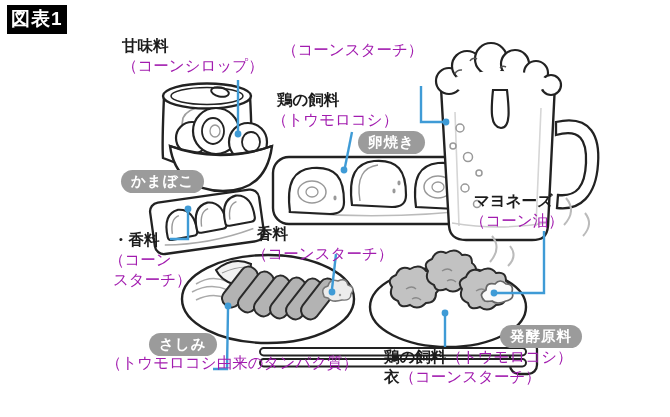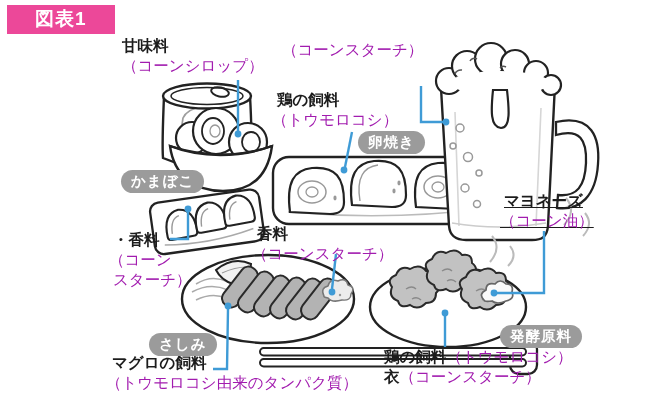--- a/index.html
+++ b/index.html
@@ -2,22 +2,22 @@
 <html><head>
 <meta charset="utf-8">
 <style>
   html,body{margin:0;padding:0;background:#fff;}
   #stage{
     position:relative;width:670px;height:417px;background:#ffffff;overflow:hidden;
     font-family:"Liberation Sans","DejaVu Sans",sans-serif;
   }
   #art{position:absolute;left:0;top:0;z-index:1;}
   .title-box{
-    position:absolute;left:7px;top:5px;z-index:3;background:#ec4899;color:#fff;
-    font-weight:700;font-size:19px;line-height:24px;padding:2px 28px 3px;letter-spacing:1px;
+    position:absolute;left:7px;top:5px;z-index:3;background:#000000;color:#fff;
+    font-weight:700;font-size:19px;line-height:24px;padding:2px 4px 3px;letter-spacing:1px;
   }
   .label{position:absolute;z-index:2;font-size:15.5px;line-height:20px;color:#1c1c1c;font-weight:600;white-space:nowrap;}
   .label .paren{color:#a21caf;font-weight:500;}
   .badge{
     position:absolute;z-index:3;background:#9b9b9b;color:#fff;font-weight:700;
     font-size:14.5px;line-height:21px;padding:1px 10px;border-radius:13px;white-space:nowrap;letter-spacing:1px;
   }
   .multiline div{white-space:nowrap;}
 </style>
 </head>
@@ -206,27 +206,26 @@
     <div>・香料</div>
     <div class="paren" style="margin-left:-4px;">（コーン</div>
     <div class="paren">スターチ）</div>
   </div>
 
   <div class="label multiline" style="left:257px;top:224px;">
     <div>香料</div>
     <div class="paren" style="margin-left:-5px;">（コーンスターチ）</div>
   </div>
 
-  <div class="label multiline" style="left:504px;top:191px;text-decoration:underline;">
+  <div class="label multiline" style="left:474px;top:191px;">
     <div>マヨネーズ</div>
     <div class="paren" style="margin-left:-4px;">（コーン油）</div>
   </div>
 
   <div class="label multiline" style="left:112px;top:353px;">
-    <div>マグロの飼料</div>
     <div class="paren" style="margin-left:-6px;">（トウモロコシ由来のタンパク質）</div>
   </div>
 
   <div class="label multiline" style="left:384px;top:347px;">
     <div>
       <span>鶏の飼料</span><span class="paren">（トウモロコシ）</span>
     </div>
     <div>
       <span>衣</span><span class="paren">（コーンスターチ）</span>
     </div>

